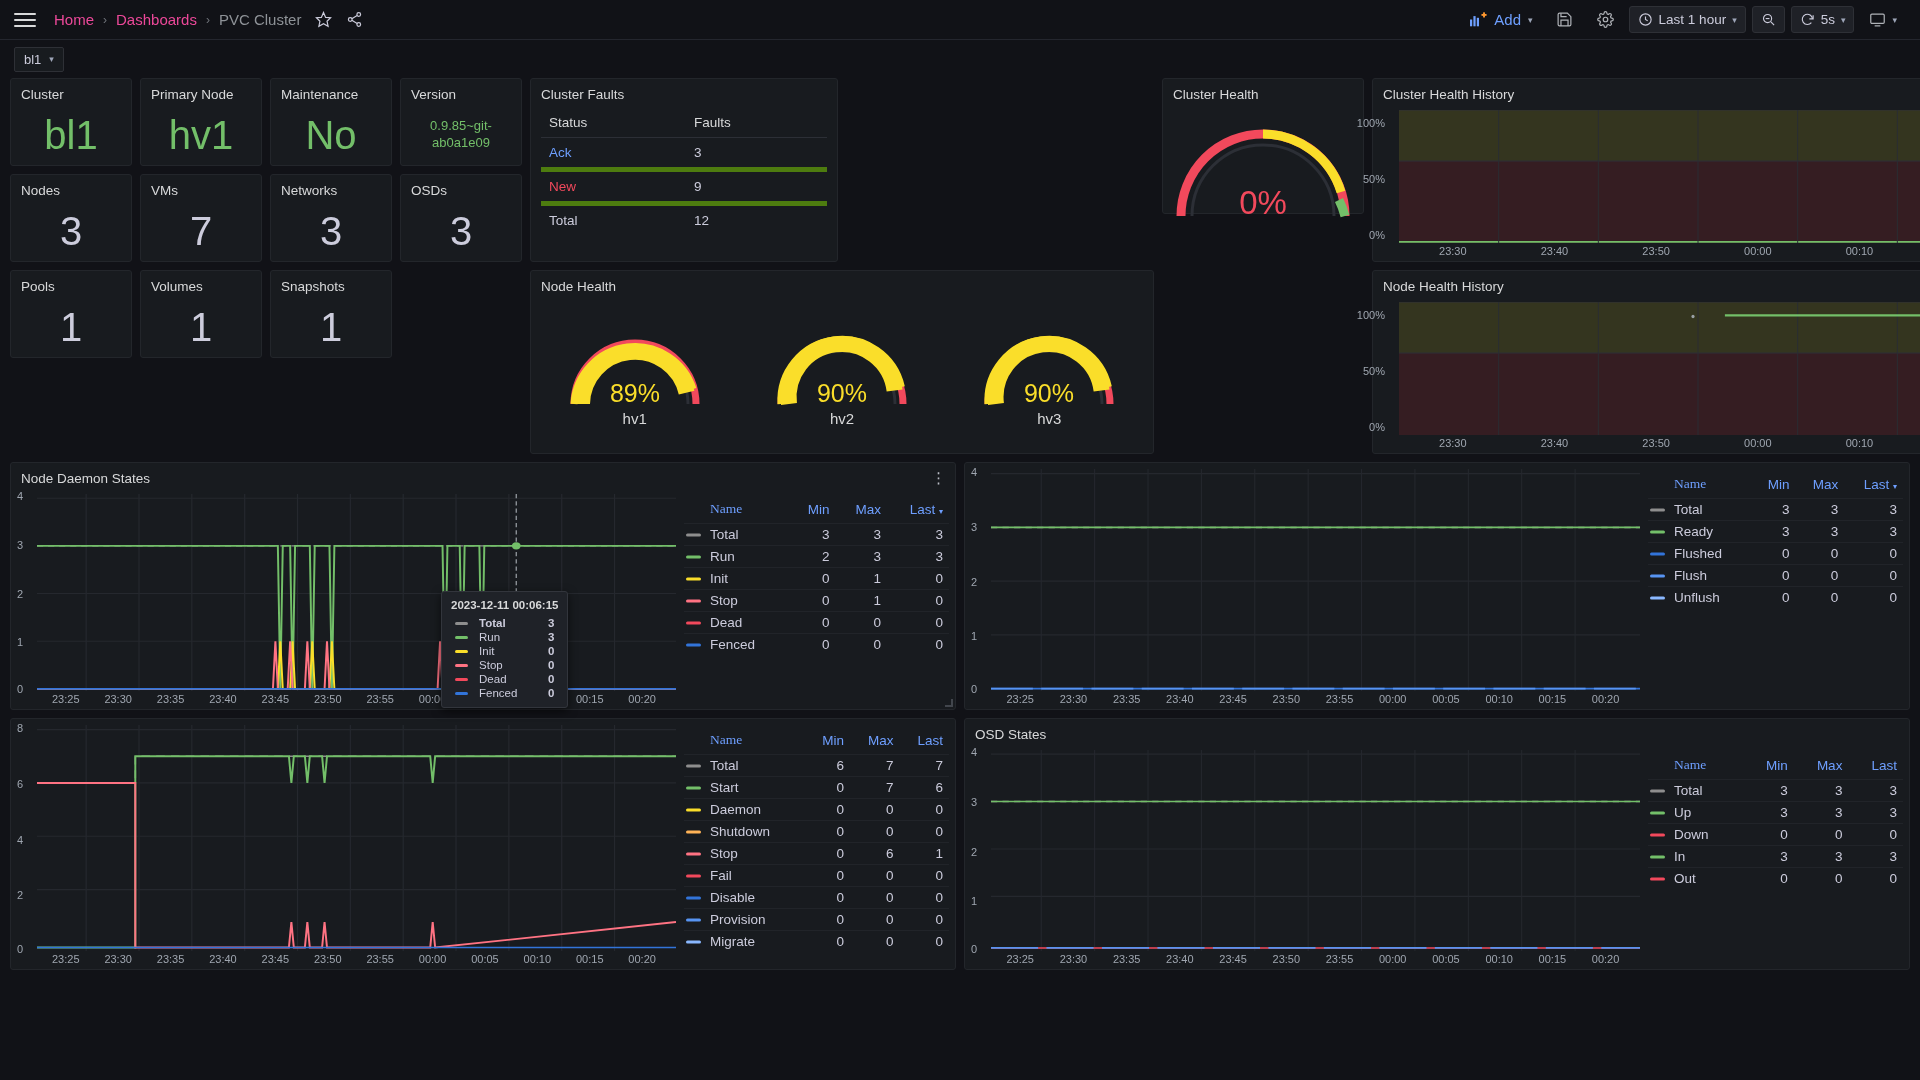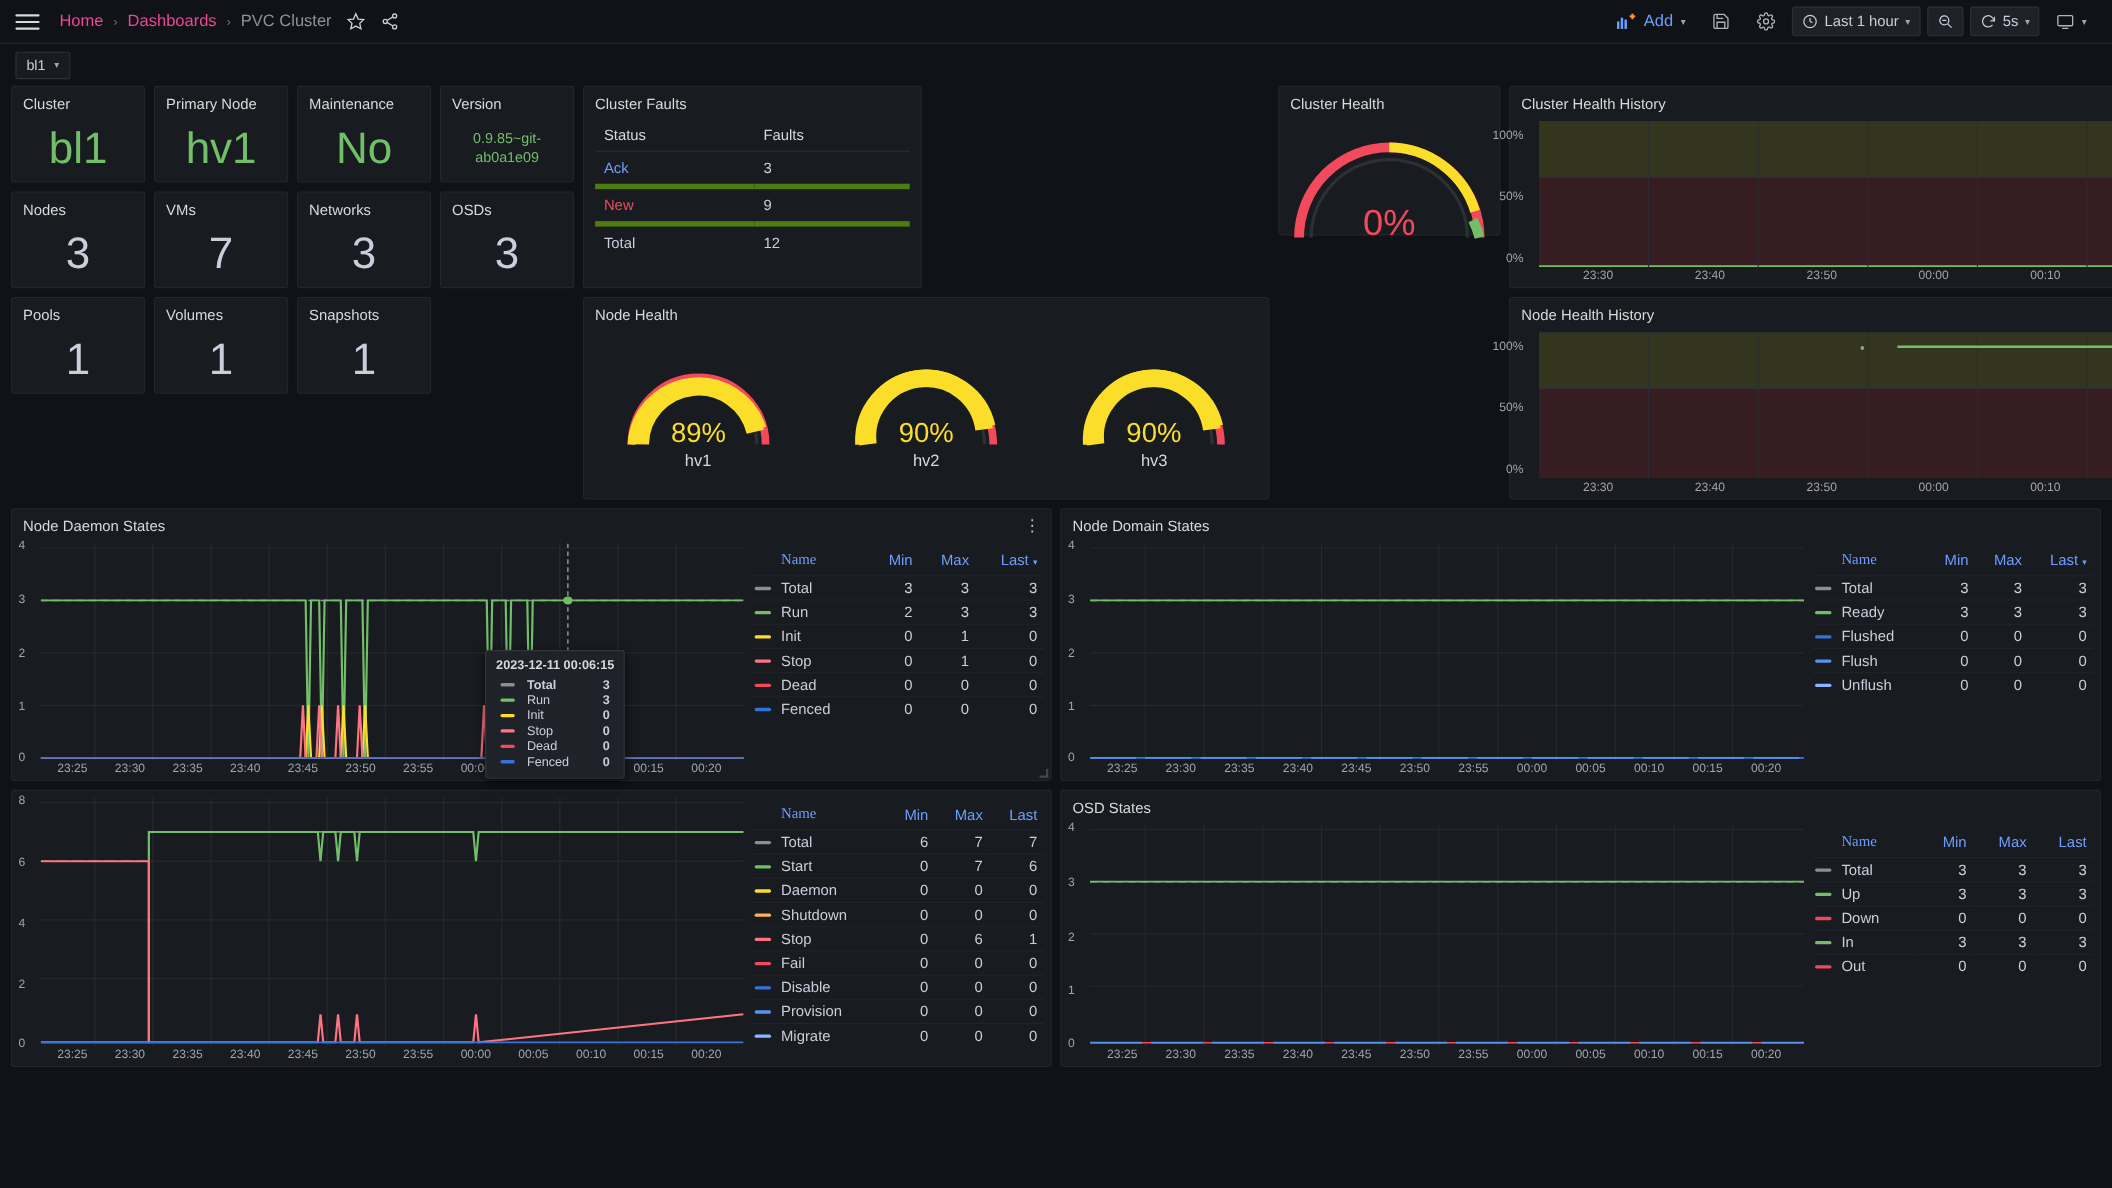--- a/index.html
+++ b/index.html
@@ -549,21 +549,20 @@
                   <td>0</td>
                 </tr>
             </tbody>
           </table>
         </div>
       </div>
       <div class="resz"></div>
     </div>
 
     <div class="panel" style="width:947px;height:248px">
-      <div class="ptitle">Node Domain States</div>
       <div class="gwrap">
         <div class="plot">
           <div class="yax">
             <span style="top:4%">4</span>
             <span style="top:28%">3</span>
             <span style="top:52%">2</span>
             <span style="top:76%">1</span>
             <span style="top:99%">0</span>
           </div>
           <div class="canvas">

